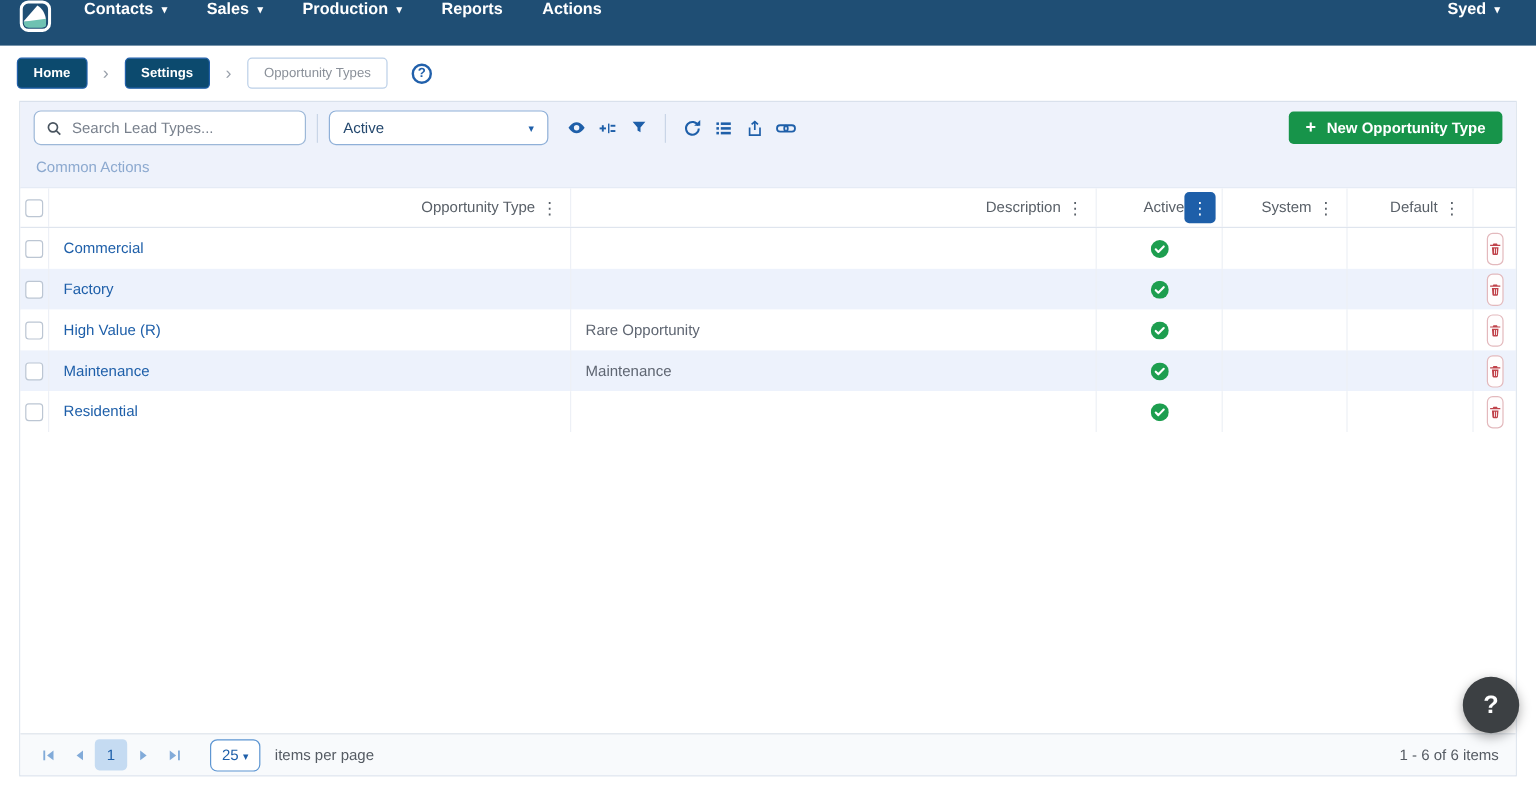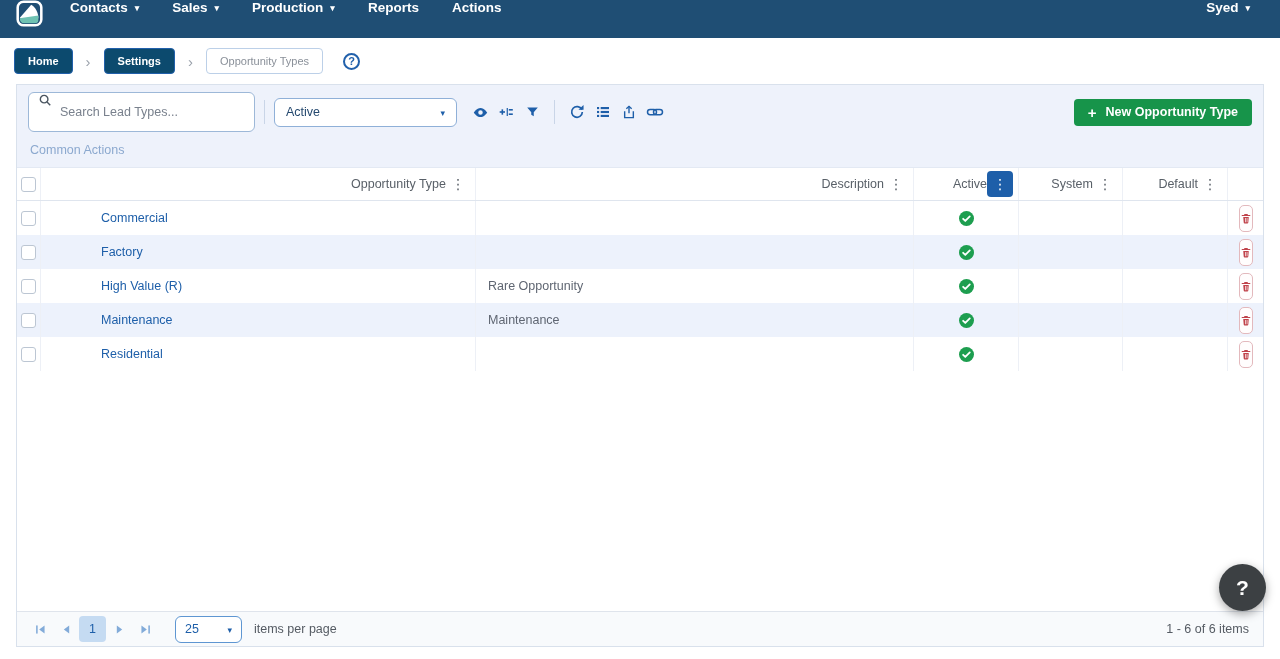--- a/index.html
+++ b/index.html
@@ -32,22 +32,22 @@
     color:#2160ab; font-size:11px; font-weight:700; display:flex; align-items:center;
     justify-content:center; margin-left:20px; cursor:pointer; }
 
   
   .grid { position:absolute; left:16px; right:16px; top:84px; bottom:12px;
     border:1px solid #d9e1ec; background:#fff; display:flex; flex-direction:column; }
 
   
   .grid-toolbar { background:#eef2fb; padding:7px 11px 4px; border-bottom:1px solid #e3e9f3; }
   .toolbar-row { display:flex; align-items:center; }
-  .search-box { width:227px; height:40px; background:#fff; border:1px solid #9db8d8;
-    border-radius:6px; display:flex; padding:0 9px; gap:8px; }
+  .search-box { width:227px; height:29px; background:#fff; border:1px solid #9db8d8;
+    border-radius:6px; display:flex; align-items:center; padding:0 9px; gap:8px; }
   .search-box svg { flex:0 0 auto; }
   .search-box input { border:none; outline:none; background:transparent; width:100%;
     font-size:12.5px; color:#333; font-family:inherit; }
   .search-box input::placeholder { color:#79818d; }
   .v-divider { width:1px; height:24px; background:#c9d5e7; margin:0 9px; }
   .filter-select { width:183px; height:29px; background:#fff; border:1px solid #8fb0d8;
     border-radius:6px; display:flex; align-items:center; justify-content:space-between;
     padding:0 11px; color:#24486e; font-size:12.5px; cursor:pointer; }
   .filter-select .nav-caret { color:#1e5fa9; }
   .tool-icons { display:flex; align-items:center; margin-left:10px; }
@@ -74,37 +74,37 @@
   .menu-dots { width:24px; height:24px; border-radius:4px; display:flex; align-items:center;
     justify-content:center; color:#596068; font-size:14px; cursor:pointer; background:transparent;
     border:none; font-family:inherit; }
   .menu-dots.highlight { background:#1e5fa9; color:#fff; width:26px; height:26px; }
   .checkbox { width:15px; height:15px; border:1px solid #bcc6d3; border-radius:3px;
     background:#fff; display:inline-block; cursor:pointer; }
   .tr { display:flex; height:34px; background:#fff; }
   .tr:nth-child(even) { background:#edf2fc; }
   .td { font-size:12.5px; padding:0 12px; }
   .td.col-cb { padding:0; }
-  .name-link { color:#1e5fa9; text-decoration:none; cursor:pointer;margin-left:48px; }
+  .name-link { color:#1e5fa9; text-decoration:none; cursor:pointer; }
   .td.col-desc { color:#5f6672; }
   .td.col-active { justify-content:center; }
   .del-btn { width:25px; height:27px; border:1px solid #e3b9bd; border-radius:5px;
     background:#fffdfd; display:flex; align-items:center; justify-content:center;
     cursor:pointer; color:#c0434b; }
   .tbody-spacer { flex:1 1 auto; background:#fff; }
 
   
   .pager { height:35px; border-top:1px solid #dfe4ec; background:#f8fafc;
     display:flex; align-items:center; padding:0 10px; }
   .pg-btn { width:26px; height:26px; display:flex; align-items:center; justify-content:center;
     color:#82abd9; background:transparent; border:none; cursor:pointer; }
   .page-num { width:27px; height:26px; background:#c5dbf2; color:#1e5fa9; border-radius:4px;
     display:flex; align-items:center; justify-content:center; font-size:12.5px; cursor:pointer;
     border:none; font-family:inherit; }
-  .page-size { margin-left:17px; width:67px; height:27px; border:1px solid #5e96d2;
+  .page-size { margin-left:17px; width:42px; height:27px; border:1px solid #5e96d2;
     border-radius:6px; background:#fff; color:#1e5fa9; display:flex; align-items:center;
     justify-content:space-between; padding:0 9px; font-size:12.5px; cursor:pointer; }
   .pager-label { margin-left:12px; color:#555b63; font-size:12.5px; }
   .pager-info { margin-left:auto; color:#555b63; font-size:12.5px; padding-right:4px; }
 
   
   .fab { position:absolute; right:14px; bottom:48px; width:47px; height:47px; border-radius:50%;
     background:#3c4043; color:#fff; font-size:21px; font-weight:700; display:flex;
     align-items:center; justify-content:center; box-shadow:0 3px 10px rgba(0,0,0,.35);
     cursor:pointer; z-index:10; border:none; font-family:inherit; }

